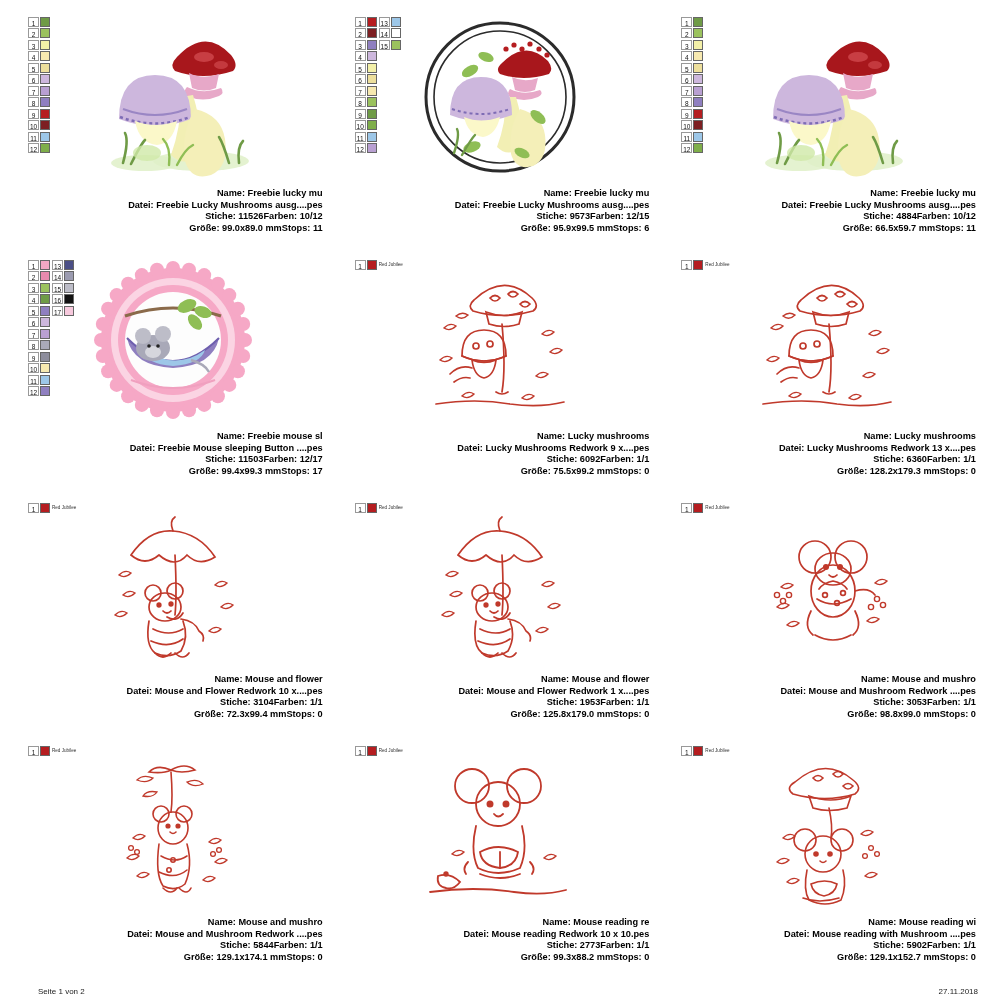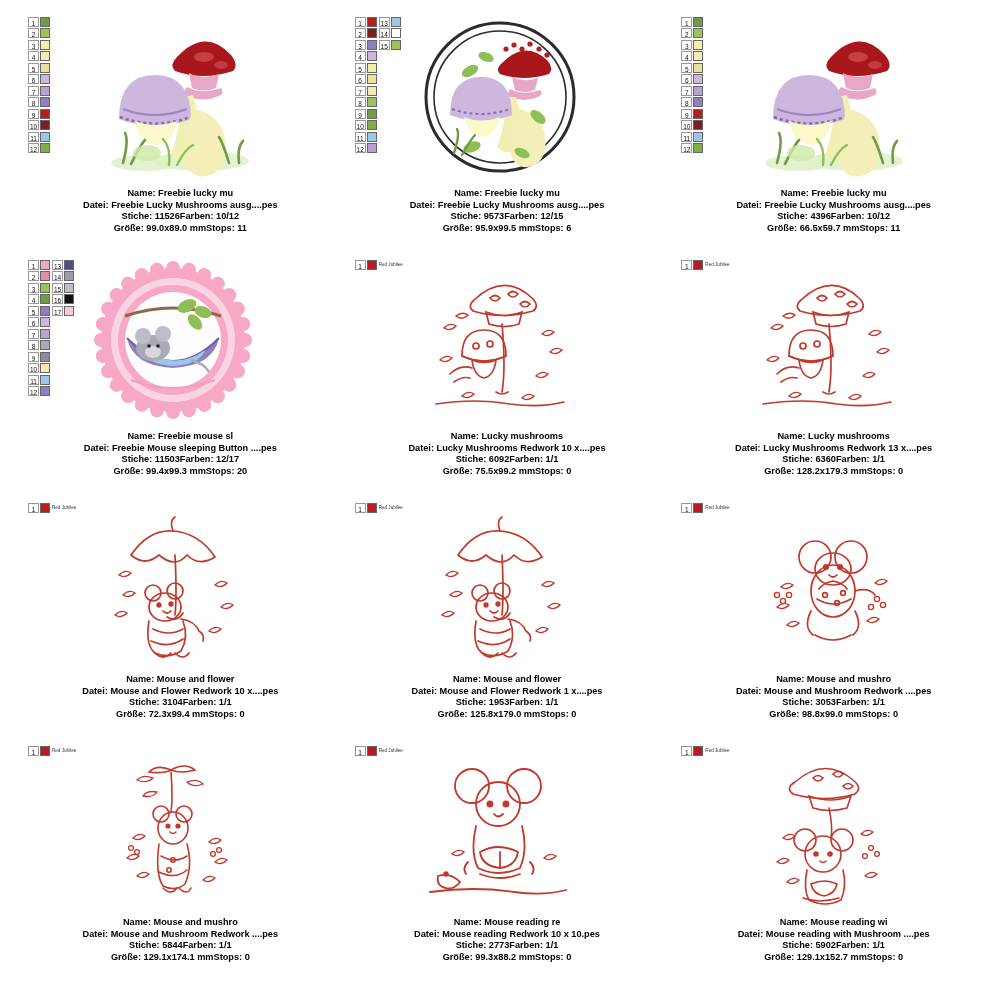--- a/index.html
+++ b/index.html
@@ -77,21 +77,21 @@
   }
   
   .info {
     position: absolute;
     left: 28px; right: 14px;
     top: 182px;
     font-size: 9.2px;
     line-height: 11.6px;
     color: #000;
   }
-  .info .ln { display: flex; justify-content: center; white-space: nowrap; }
+  .info .ln { display: flex; justify-content: flex-end; white-space: nowrap; }
   .info .ln .l { font-weight: bold; }
   .info .ln .r { font-weight: bold; }
   .info .one { font-weight: bold; }
   .footer {
     position: absolute;
     bottom: 4px; left: 38px; right: 22px;
     display: flex; justify-content: space-between;
     font-size: 8px;
     color: #222;
   }
@@ -393,21 +393,21 @@
           </svg>
         </div>
         <div class="info">
           <div class="ln">
             <span class="one">Name: Freebie lucky mu</span>
           </div>
           <div class="ln">
             <span class="one">Datei: Freebie Lucky Mushrooms ausg....pes</span>
           </div>
           <div class="ln">
-            <span class="l">Stiche: 4396</span>
+            <span class="l">Stiche: 4884</span>
             <span class="r">Farben: 10/12</span>
           </div>
           <div class="ln">
             <span class="l">Größe: 66.5x59.7 mm</span>
             <span class="r">Stops: 11</span>
           </div>
         </div>
       </div>
       <div class="cell">
         <div class="palette">
@@ -547,21 +547,21 @@
           </div>
           <div class="ln">
             <span class="one">Datei: Freebie Mouse sleeping Button ....pes</span>
           </div>
           <div class="ln">
             <span class="l">Stiche: 11503</span>
             <span class="r">Farben: 12/17</span>
           </div>
           <div class="ln">
             <span class="l">Größe: 99.4x99.3 mm</span>
-            <span class="r">Stops: 20</span>
+            <span class="r">Stops: 17</span>
           </div>
         </div>
       </div>
       <div class="cell">
         <div class="palette">
           <div class="pal-col">
             <div class="pal-row">
               <div class="pal-num">1</div>
               <div class="pal-sw" style="background:#b51d20"></div>
               <div class="pal-label">Red Jubilee</div>
@@ -596,21 +596,21 @@
       </g>
       <path d="M26 148 q40 -6 74 0 q30 4 54 -2"></path>
     </g>
           </svg>
         </div>
         <div class="info">
           <div class="ln">
             <span class="one">Name: Lucky mushrooms</span>
           </div>
           <div class="ln">
-            <span class="one">Datei: Lucky Mushrooms Redwork 10 x....pes</span>
+            <span class="one">Datei: Lucky Mushrooms Redwork 9 x....pes</span>
           </div>
           <div class="ln">
             <span class="l">Stiche: 6092</span>
             <span class="r">Farben: 1/1</span>
           </div>
           <div class="ln">
             <span class="l">Größe: 75.5x99.2 mm</span>
             <span class="r">Stops: 0</span>
           </div>
         </div>
@@ -1010,13 +1010,17 @@
             <span class="l">Stiche: 5902</span>
             <span class="r">Farben: 1/1</span>
           </div>
           <div class="ln">
             <span class="l">Größe: 129.1x152.7 mm</span>
             <span class="r">Stops: 0</span>
           </div>
         </div>
       </div>
     </div>
+  <div class="footer">
+    <span>Seite 1 von 2</span>
+    <span>27.11.2018</span>
+  </div>
 </div>
 
 </body></html>

